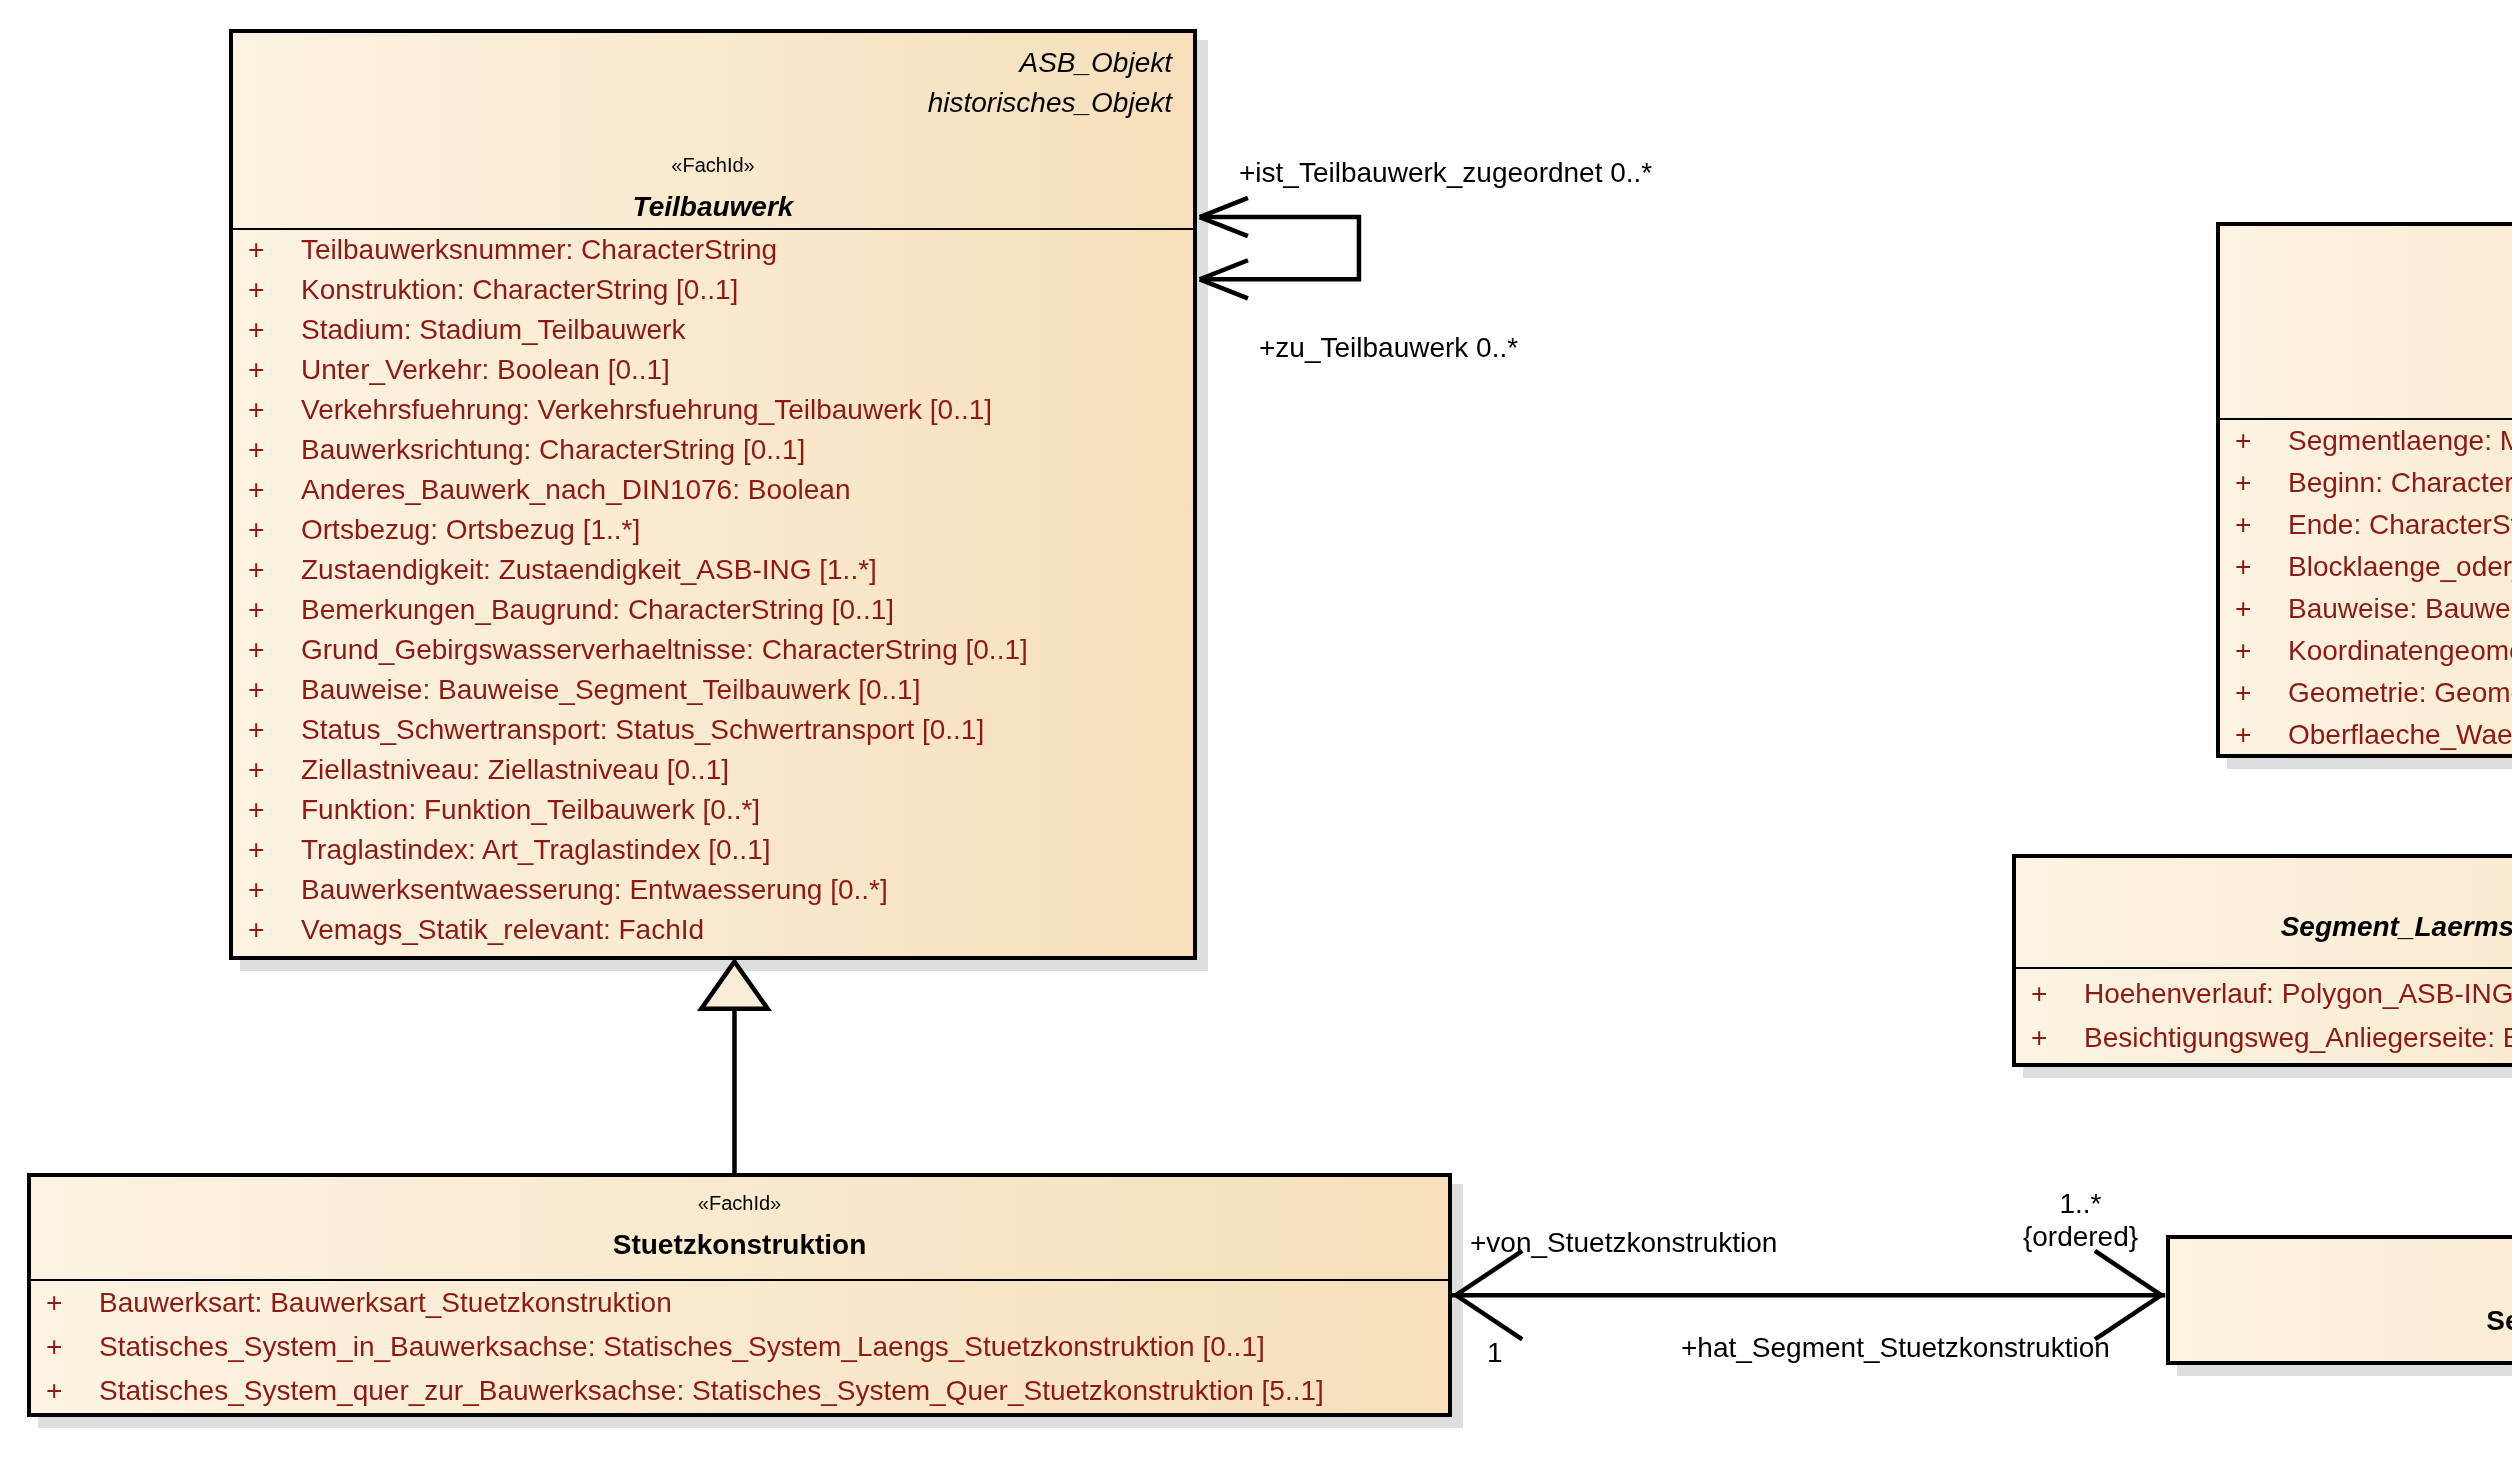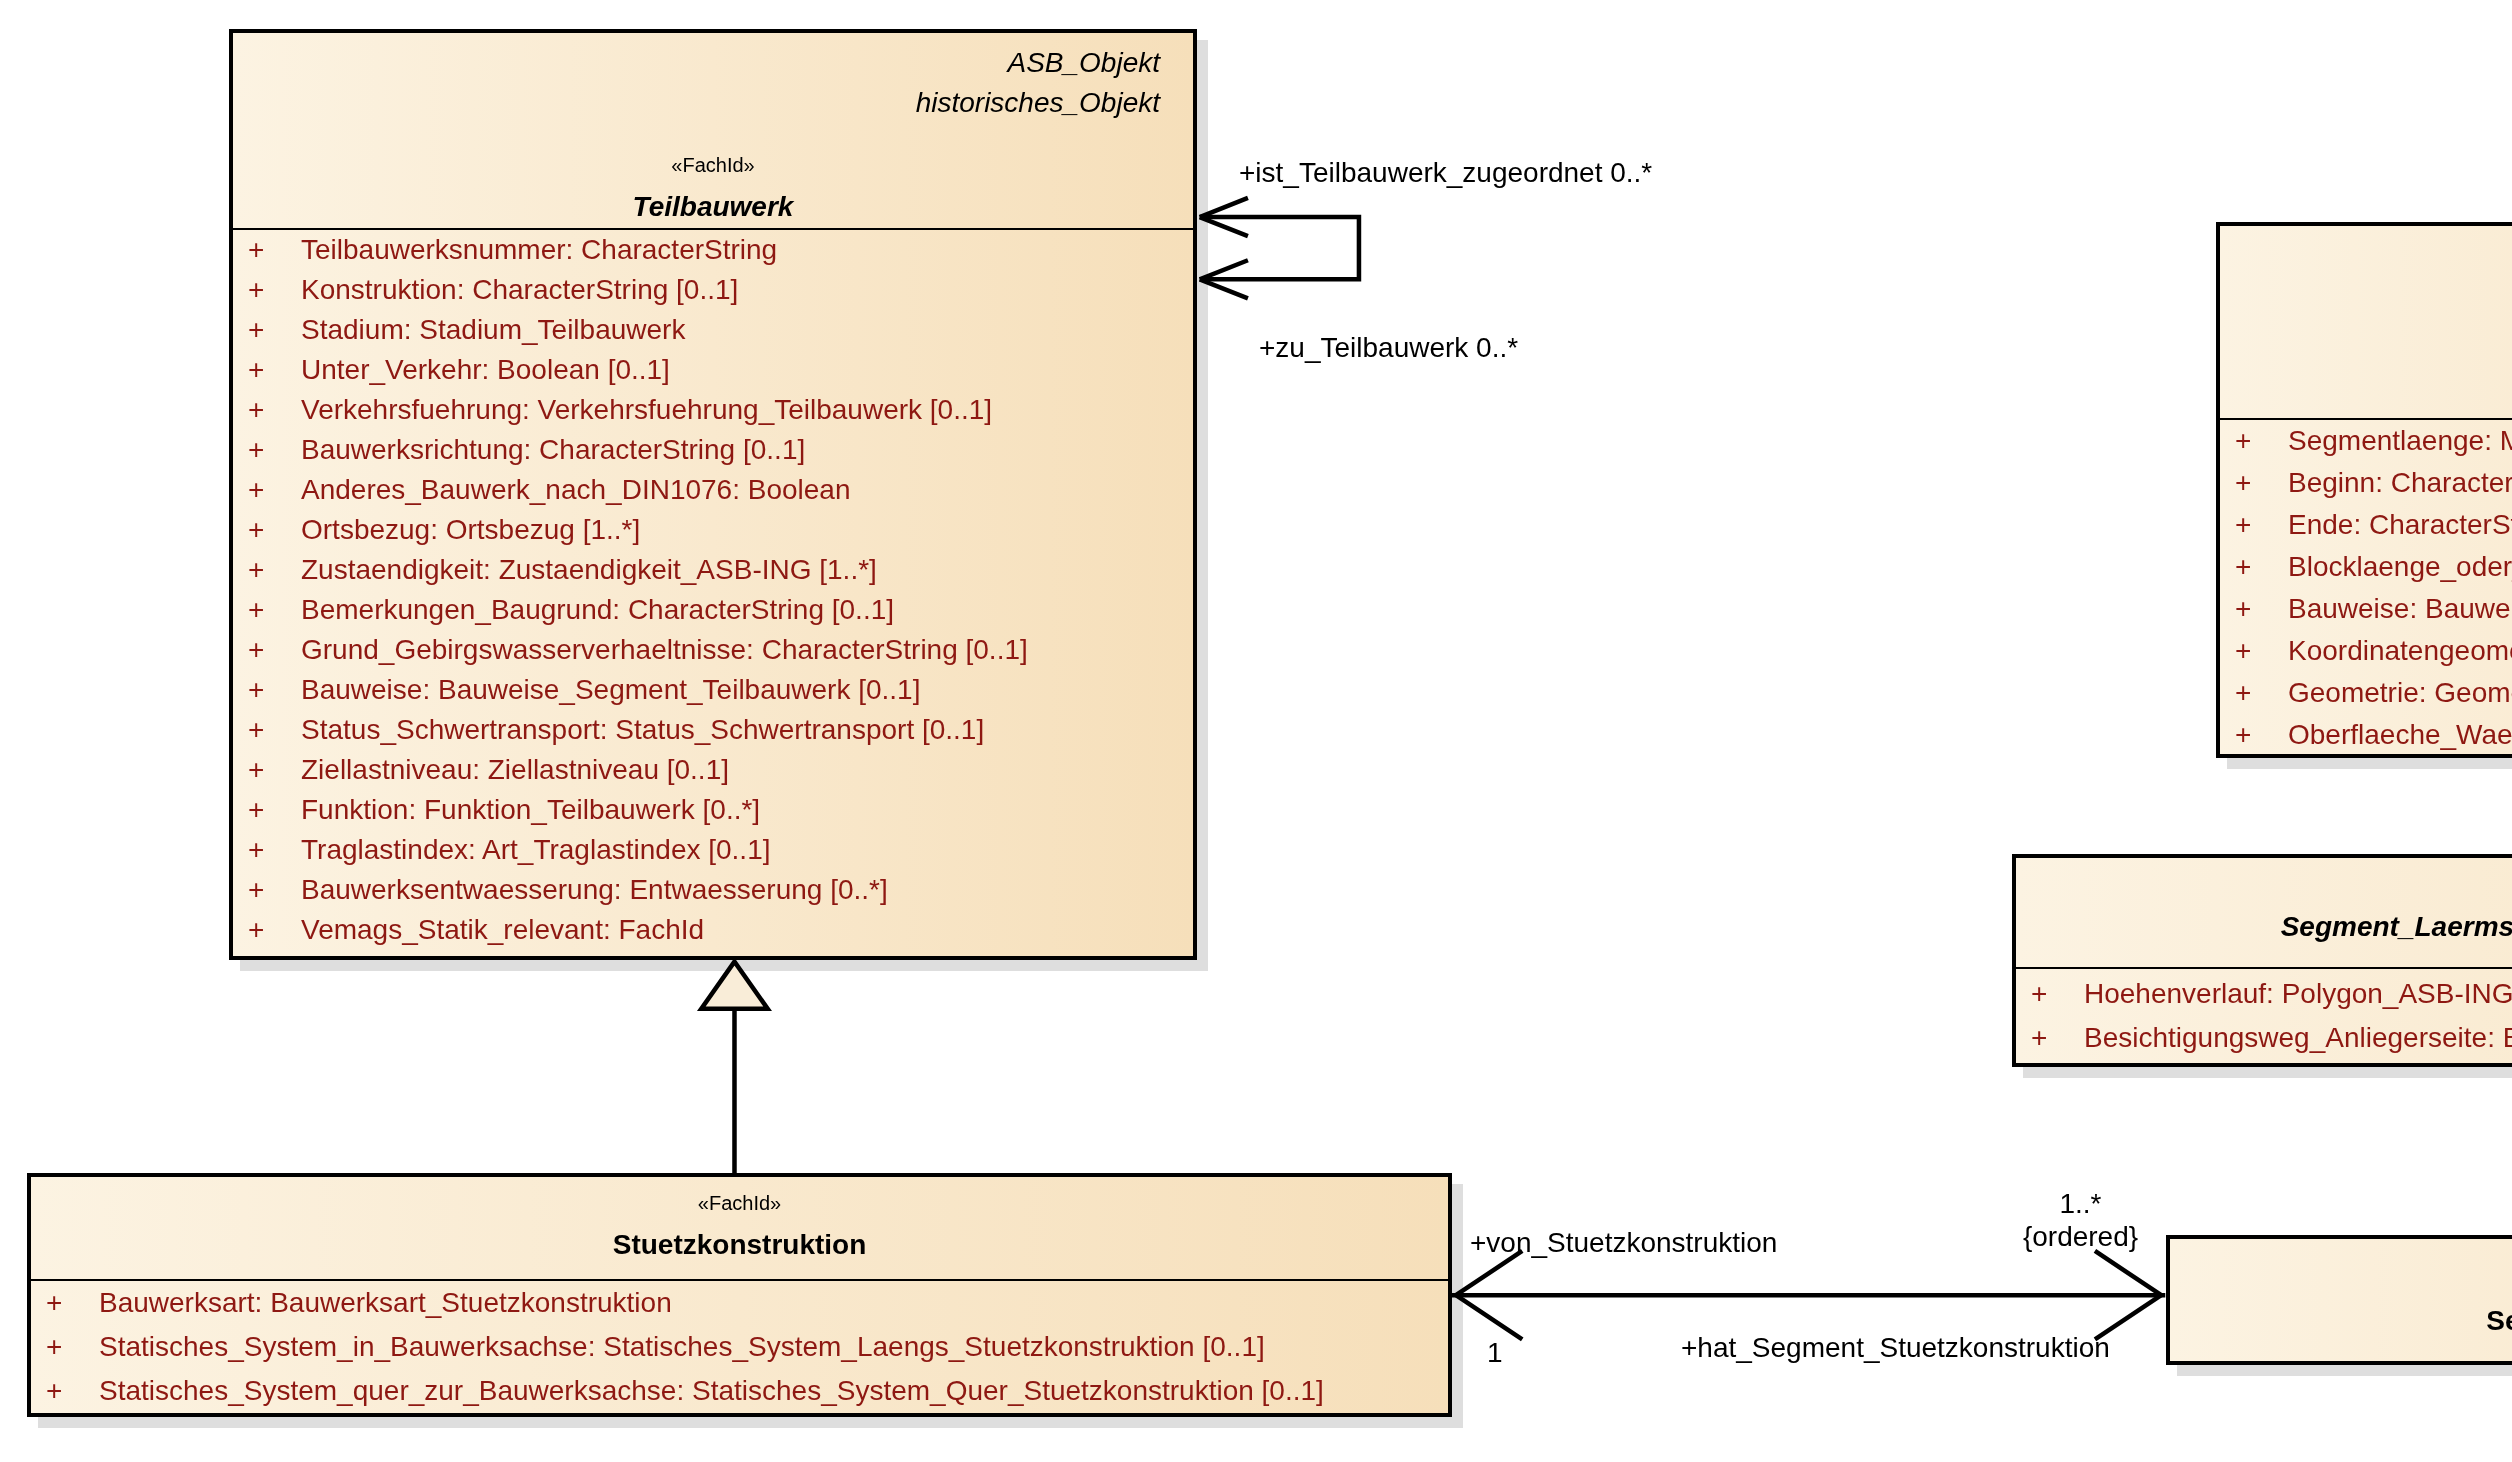--- a/index.html
+++ b/index.html
@@ -11,21 +11,21 @@
   .uml-box{
     position:absolute;
     background:linear-gradient(90deg,#fcf3e2 0%,#f6dfba 100%);
     border:4.5px solid #000;
     box-shadow:11px 11px 0 0 #dedede;
     box-sizing:border-box;
     z-index:1;
   }
   .box-header{display:flex;flex-direction:column;box-sizing:border-box;}
   .tagged{font-style:italic;font-size:28px;line-height:40px;text-align:right;
-          padding-right:33px;color:#000;white-space:nowrap;}
+          padding-right:21px;color:#000;white-space:nowrap;}
   .hdr-spacer{flex:1;}
   .stereotype{font-size:20px;line-height:40px;text-align:center;color:#000;white-space:nowrap;}
   .class-name{font-size:28px;line-height:43px;text-align:center;font-weight:bold;
               color:#000;white-space:nowrap;}
   .class-name.abstract{font-style:italic;}
   .box-attrs{border-top:2.5px solid #000;box-sizing:border-box;}
   .attr-row{display:flex;align-items:center;padding-left:15px;color:#8e1812;
             font-size:28px;white-space:nowrap;}
   .attr-row .plus{width:53px;flex:none;}
   .rows-80 .attr-row{height:40px;}
@@ -201,21 +201,21 @@
       <div class="attr-row">
           <span class="plus">+</span>
           <span>Bauwerksart: Bauwerksart_Stuetzkonstruktion</span>
         </div>
       <div class="attr-row">
           <span class="plus">+</span>
           <span>Statisches_System_in_Bauwerksachse: Statisches_System_Laengs_Stuetzkonstruktion [0..1]</span>
         </div>
       <div class="attr-row">
           <span class="plus">+</span>
-          <span>Statisches_System_quer_zur_Bauwerksachse: Statisches_System_Quer_Stuetzkonstruktion [0..1]</span>
+          <span>Statisches_System_quer_zur_Bauwerksachse: Statisches_System_Quer_Stuetzkonstruktion [5..1]</span>
         </div>
     </div>
   </div>
 
   <div class="uml-box" style="left:2166px;top:1235px;width:1028px;height:130px;">
     <div class="box-header" style="height:125px;padding-top:20px;">
       <div class="stereotype">«FeatureType»</div>
       <div class="class-name">Segment_Stuetzkonstruktion</div>
     </div>
   </div>

